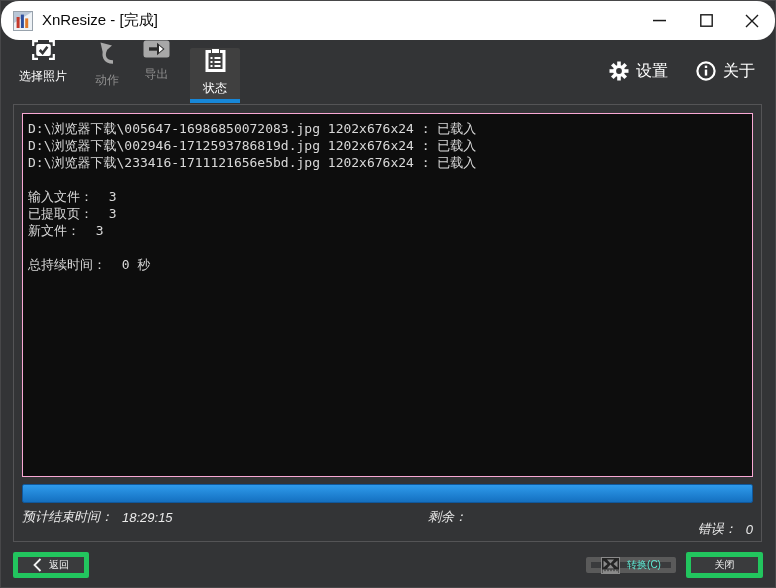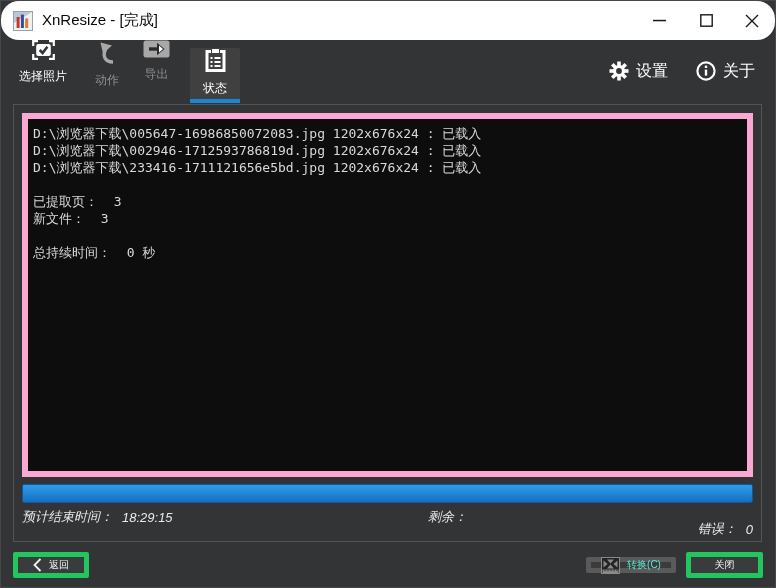--- a/index.html
+++ b/index.html
@@ -37,21 +37,21 @@
   .tab-status{margin-left:16px;}
   .toolbar-actions{margin-left:auto;display:flex;align-items:center;gap:28px;padding-right:20px;}
   .tool-link{display:flex;align-items:flex-start;gap:7px;font-size:16px;color:#ffffff;}
   
   .panel{
     position:absolute;left:12px;top:103px;width:749px;height:438px;
     border:1px solid #545456;box-sizing:border-box;background:#333436;
   }
   .console{
     margin:8px 8px 0 8px;height:364px;box-sizing:border-box;
-    background:var(--console_bg,#0d0d0d);border:6px solid #f9a8d4;
+    background:var(--console_bg,#0d0d0d);border:1px solid #f9a8d4;
     padding:6px 5px;overflow:hidden;
     font-family:"DejaVu Sans Mono",monospace;font-size:13px;color:#d9d9d9;
   }
   .console-line{height:17px;line-height:17px;white-space:pre;}
   .progress-track{
     margin:7px 8px 0 8px;height:19px;box-sizing:border-box;
     border:1px solid #10589c;border-radius:2px;background:#24272a;overflow:hidden;
   }
   .progress-fill{
     height:100%;
@@ -178,20 +178,21 @@
       </div>
     </div>
   </div>
 
   <div class="panel">
     <div class="console">
       <div class="console-line">D:\浏览器下载\005647-16986850072083.jpg 1202x676x24 : 已载入</div>
       <div class="console-line">D:\浏览器下载\002946-1712593786819d.jpg 1202x676x24 : 已载入</div>
       <div class="console-line">D:\浏览器下载\233416-1711121656e5bd.jpg 1202x676x24 : 已载入</div>
       <div class="console-line"></div>
+      <div class="console-line">输入文件：  3</div>
       <div class="console-line">已提取页：  3</div>
       <div class="console-line">新文件：  3</div>
       <div class="console-line"></div>
       <div class="console-line">总持续时间：  0 秒</div>
     </div>
 
     <div class="progress-track">
       <div class="progress-fill" style="width: 100%;"></div>
     </div>
 

